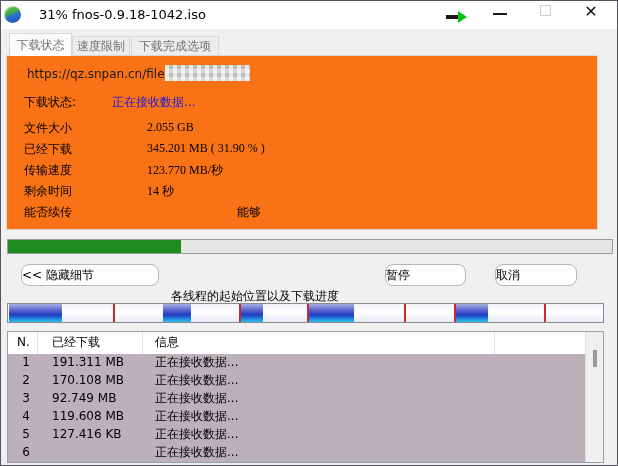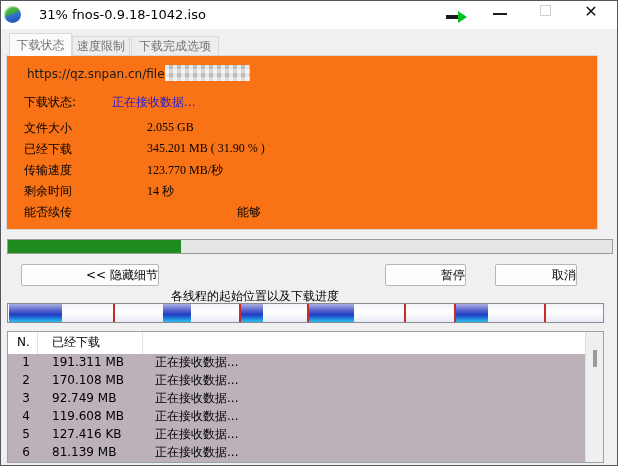--- a/index.html
+++ b/index.html
@@ -36,21 +36,21 @@
   .state-value{position:absolute;left:88px;top:0;color:#1b1bdc;white-space:nowrap;}
   .field{position:absolute;left:17px;font-size:12px;color:#000;white-space:nowrap;}
   .field .val{position:absolute;left:123px;top:0;white-space:nowrap;font-family:Liberation Serif, serif;}
   .field .val.indent{left:213px;}
 
   
   .progress{position:absolute;left:6px;top:238px;width:606px;height:15px;border:1px solid #9a9a9a;background:#e5e5e5;}
   .progress .fill{position:absolute;left:0;top:0;height:100%;background:#1e8c1e;}
 
   
-  .push-btn{position:absolute;top:263px;height:22px;background:#fdfdfd;border:1px solid #b6b6b6;border-radius:2px;font-size:12px;color:#000;text-align:right;line-height:20px;padding:0;}
+  .push-btn{position:absolute;top:263px;height:22px;background:#fdfdfd;border:1px solid #b6b6b6;border-radius:8px;font-size:12px;color:#000;text-align:left;line-height:20px;padding:0;}
   .btn-hide{left:20px;width:138px;}
   .btn-pause{left:384px;width:81px;}
   .btn-cancel{left:494px;width:82px;}
 
   
   .threads-label{position:absolute;left:170px;top:287px;font-size:12px;color:#000;white-space:nowrap;}
   .thread-bar{position:absolute;left:6px;top:302px;width:597px;height:20px;border:1px solid #8a8a96;
     background:linear-gradient(180deg,#f2f4fa 0%,#ffffff 45%,#e6eaf4 100%);}
   .tseg{position:absolute;top:0;height:100%;
     background:linear-gradient(180deg,#a8aee2 0%,#5864cc 35%,#1f3cc4 60%,#1e7ad8 78%,#2ec0ec 100%);}
@@ -145,20 +145,21 @@
       <div class="tmark" style="left: 50.3%;"></div>
       <div class="tmark" style="left: 66.5%;"></div>
       <div class="tmark" style="left: 75%;"></div>
       <div class="tmark" style="left: 90.1%;"></div>
     </div>
 
   <div class="ttable">
     <div class="thead">
       <div class="th h1">N.</div>
       <div class="th h2">已经下载</div>
+      <div class="th h3">信息</div>
       <div class="th h4"></div>
     </div>
     <div class="tbody" id="rows">
         <div class="trow">
           <div class="cell c1">1</div>
           <div class="cell c2">191.311 MB</div>
           <div class="cell c3">正在接收数据...</div>
         </div>
         <div class="trow">
           <div class="cell c1">2</div>
@@ -175,21 +176,20 @@
           <div class="cell c2">119.608 MB</div>
           <div class="cell c3">正在接收数据...</div>
         </div>
         <div class="trow">
           <div class="cell c1">5</div>
           <div class="cell c2">127.416 KB</div>
           <div class="cell c3">正在接收数据...</div>
         </div>
         <div class="trow">
           <div class="cell c1">6</div>
-          <div class="cell c2">81.139 MB</div>
           <div class="cell c3">正在接收数据...</div>
         </div>
       </div>
     <div class="vscroll">
       <div class="vthumb"></div>
     </div>
   </div>
 
 </div>
 

